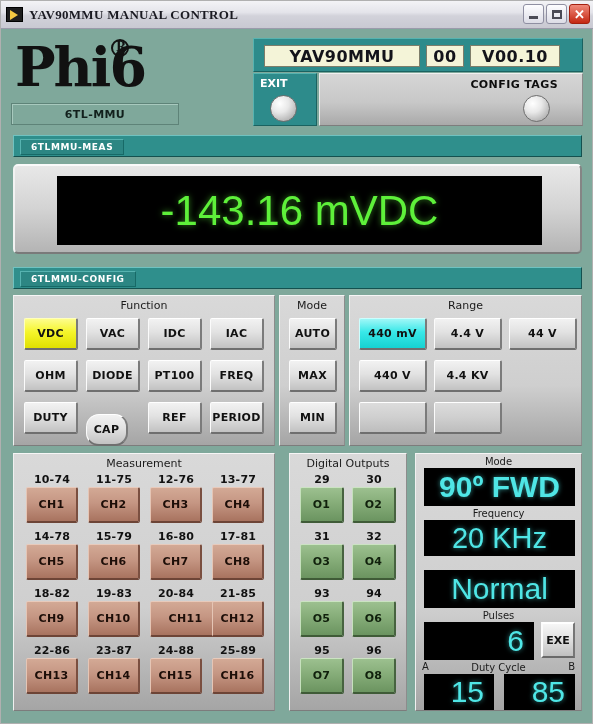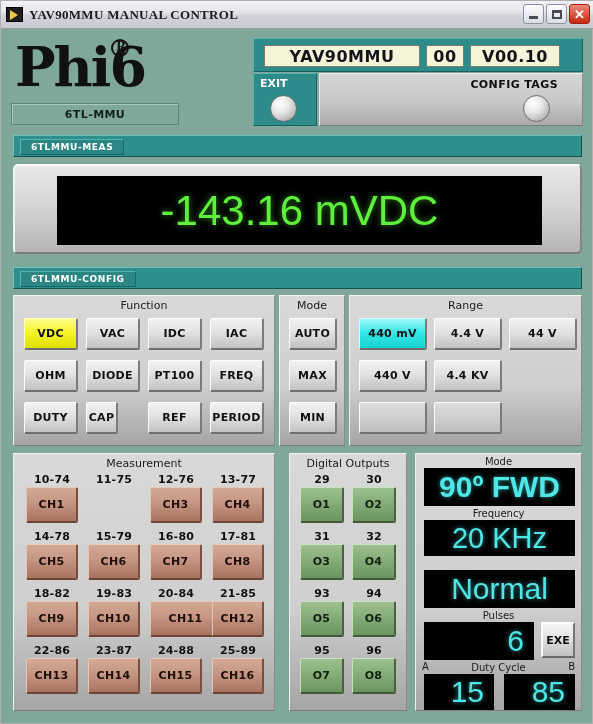--- a/index.html
+++ b/index.html
@@ -231,21 +231,21 @@
       </div>
       <div class="btn" style="left: 134px; top: 64px; width: 54px; height: 32px;">
         <span>PT100</span>
       </div>
       <div class="btn" style="left: 196px; top: 64px; width: 54px; height: 32px;">
         <span>FREQ</span>
       </div>
       <div class="btn" style="left: 10px; top: 106px; width: 54px; height: 32px;">
         <span>DUTY</span>
       </div>
-      <div class="btn" style="left: 72px; top: 106px; width: 32px; height: 32px;">
+      <div class="btn" style="left: 72px; top: 118px; width: 42px; height: 32px; border-radius: 13px;">
         <span>CAP</span>
       </div>
       <div class="btn" style="left: 134px; top: 106px; width: 54px; height: 32px;">
         <span>REF</span>
       </div>
       <div class="btn" style="left: 196px; top: 106px; width: 54px; height: 32px;">
         <span>PERIOD</span>
       </div>
     </div>
 
@@ -287,20 +287,23 @@
       </div>
     </div>
 
   <div class="gbox" id="chan-box" style="left:12px;top:452px;width:262px;height:258px;">
     <div class="gbox-title">Measurement</div>
   <div class="chlabel" style="left: 12px; top: 19px; width: 52px;">10-74</div>
       <div class="btn brown" style="left: 12px; top: 33px; width: 52px; height: 36px;">
         <span>CH1</span>
       </div>
       <div class="chlabel" style="left: 74px; top: 19px; width: 52px;">11-75</div>
+      <div class="btn brown" style="left: 74px; top: 33px; width: 52px; height: 36px;">
+        <span>CH2</span>
+      </div>
       <div class="chlabel" style="left: 136px; top: 19px; width: 52px;">12-76</div>
       <div class="btn brown" style="left: 136px; top: 33px; width: 52px; height: 36px;">
         <span>CH3</span>
       </div>
       <div class="chlabel" style="left: 198px; top: 19px; width: 52px;">13-77</div>
       <div class="btn brown" style="left: 198px; top: 33px; width: 52px; height: 36px;">
         <span>CH4</span>
       </div>
       <div class="chlabel" style="left: 12px; top: 76px; width: 52px;">14-78</div>
       <div class="btn brown" style="left: 12px; top: 90px; width: 52px; height: 36px;">

